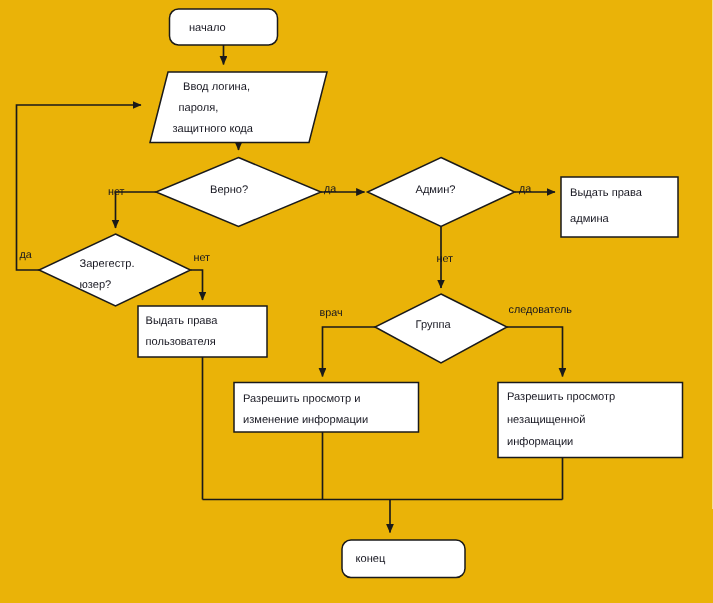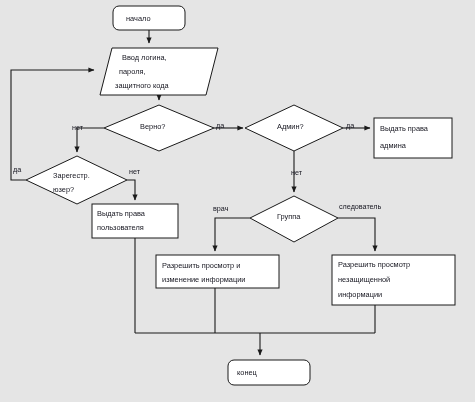--- a/index.html
+++ b/index.html
@@ -7,21 +7,21 @@
     padding: 0;
     background: #ffffff;
   }
   body {
     font-family: "Liberation Sans", sans-serif;
   }
   #flowchart-root {
     position: relative;
     width: 475px;
     height: 402px;
-    background: #e5e5e5;
+    background: #eab308;
     overflow: hidden;
   }
   #flow-svg {
     position: absolute;
     left: 0;
     top: 0;
     width: 475px;
     height: 402px;
   }
   .shape-line {

